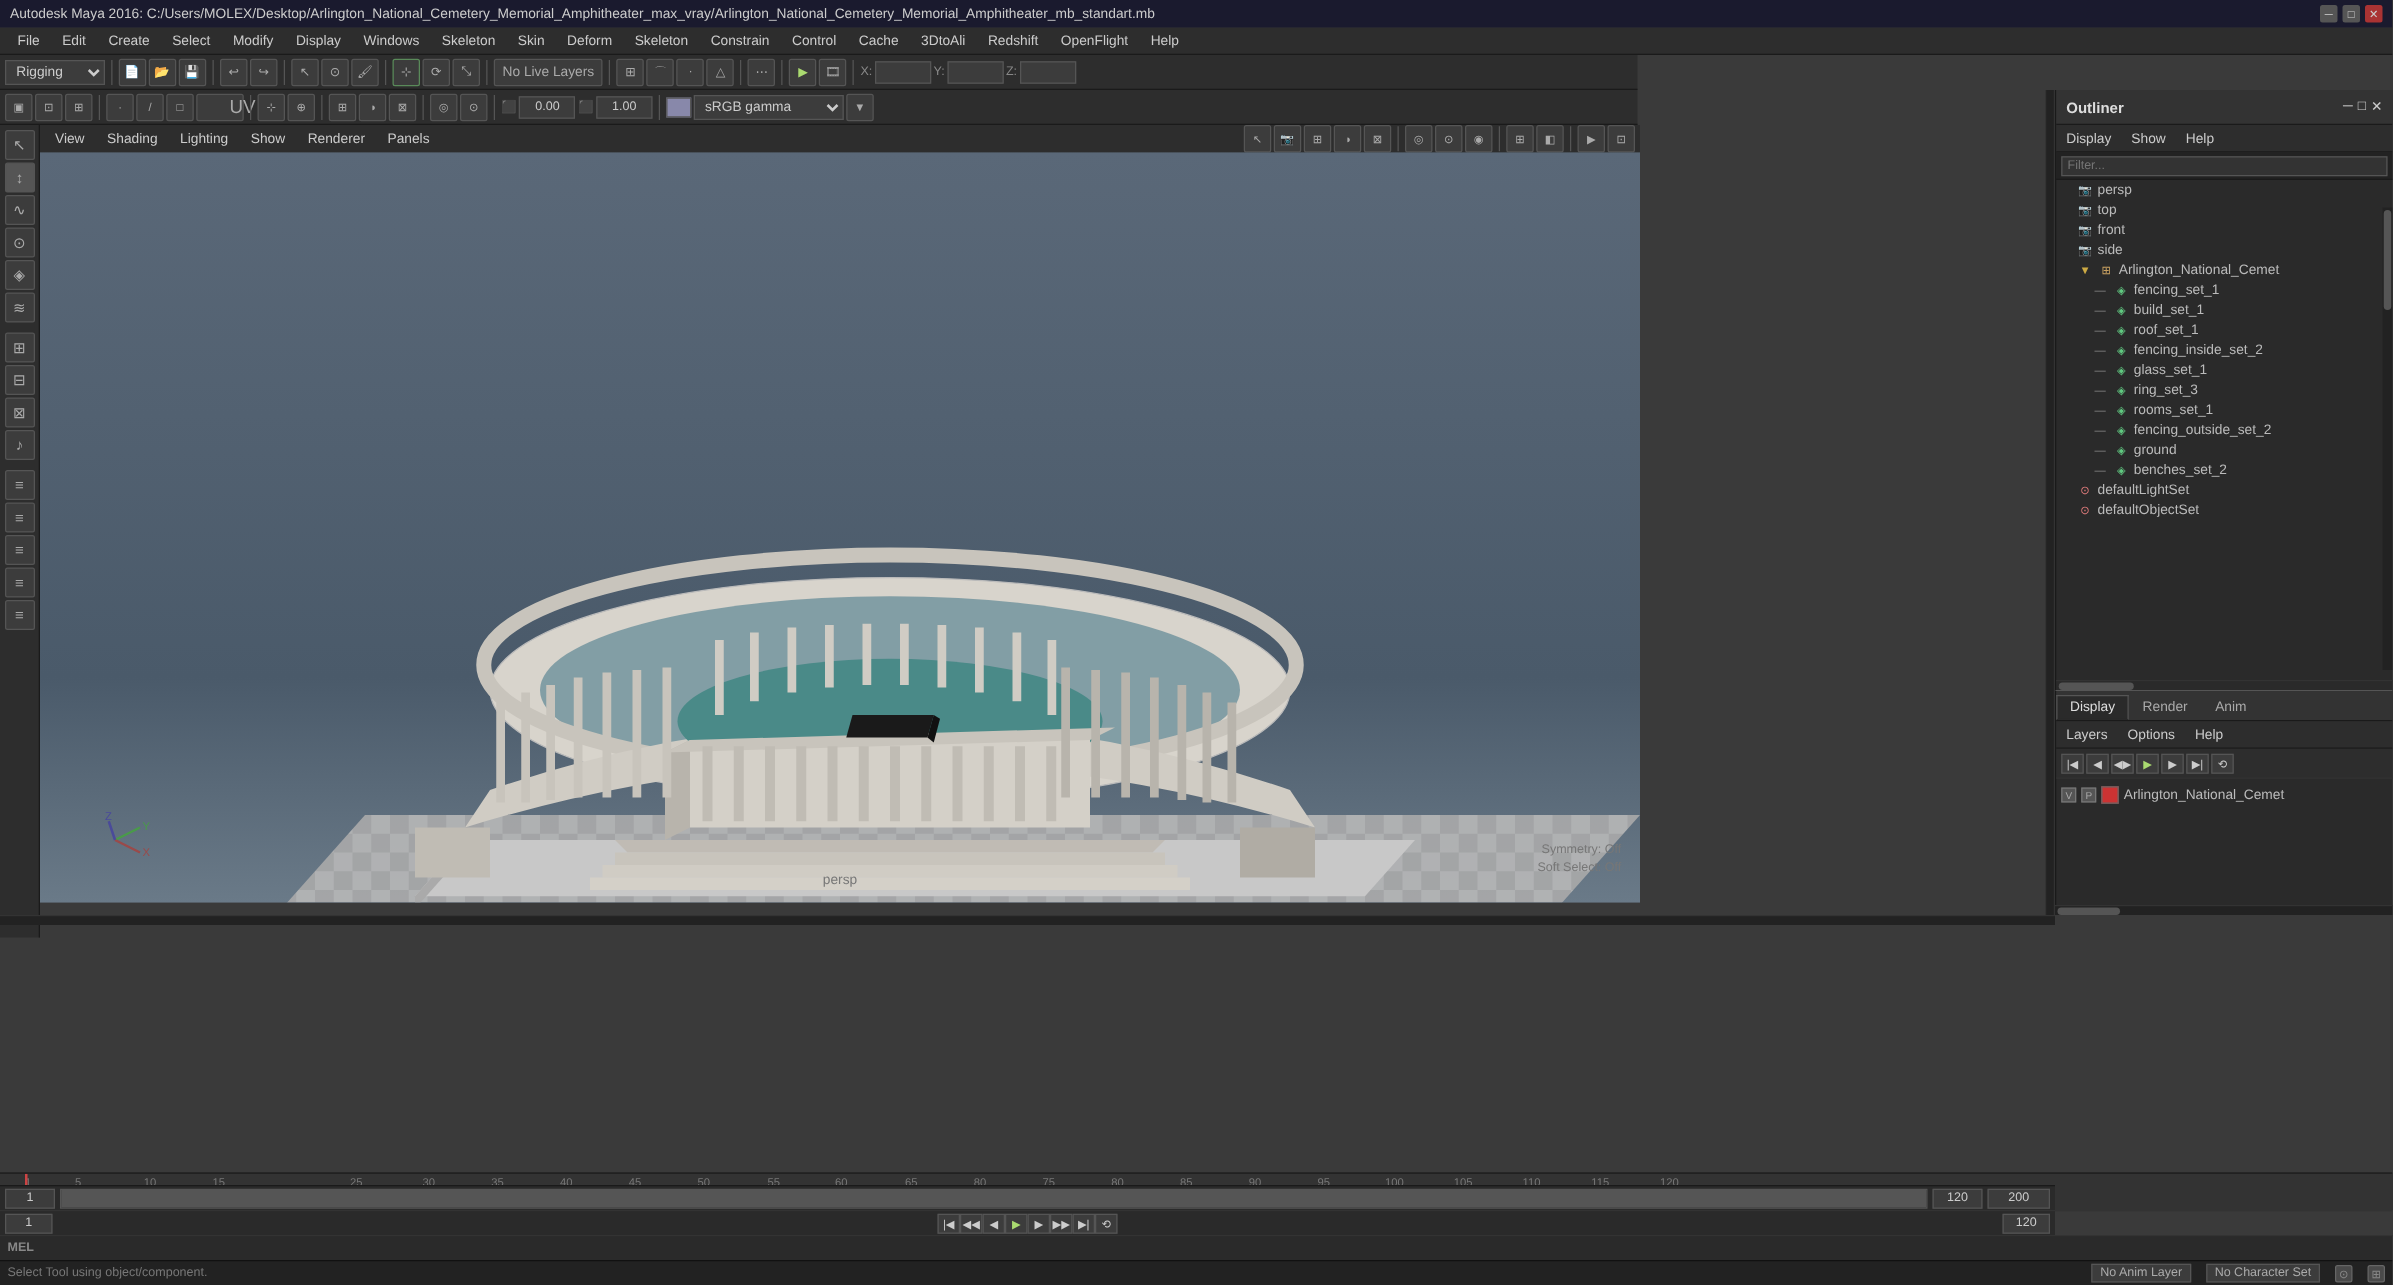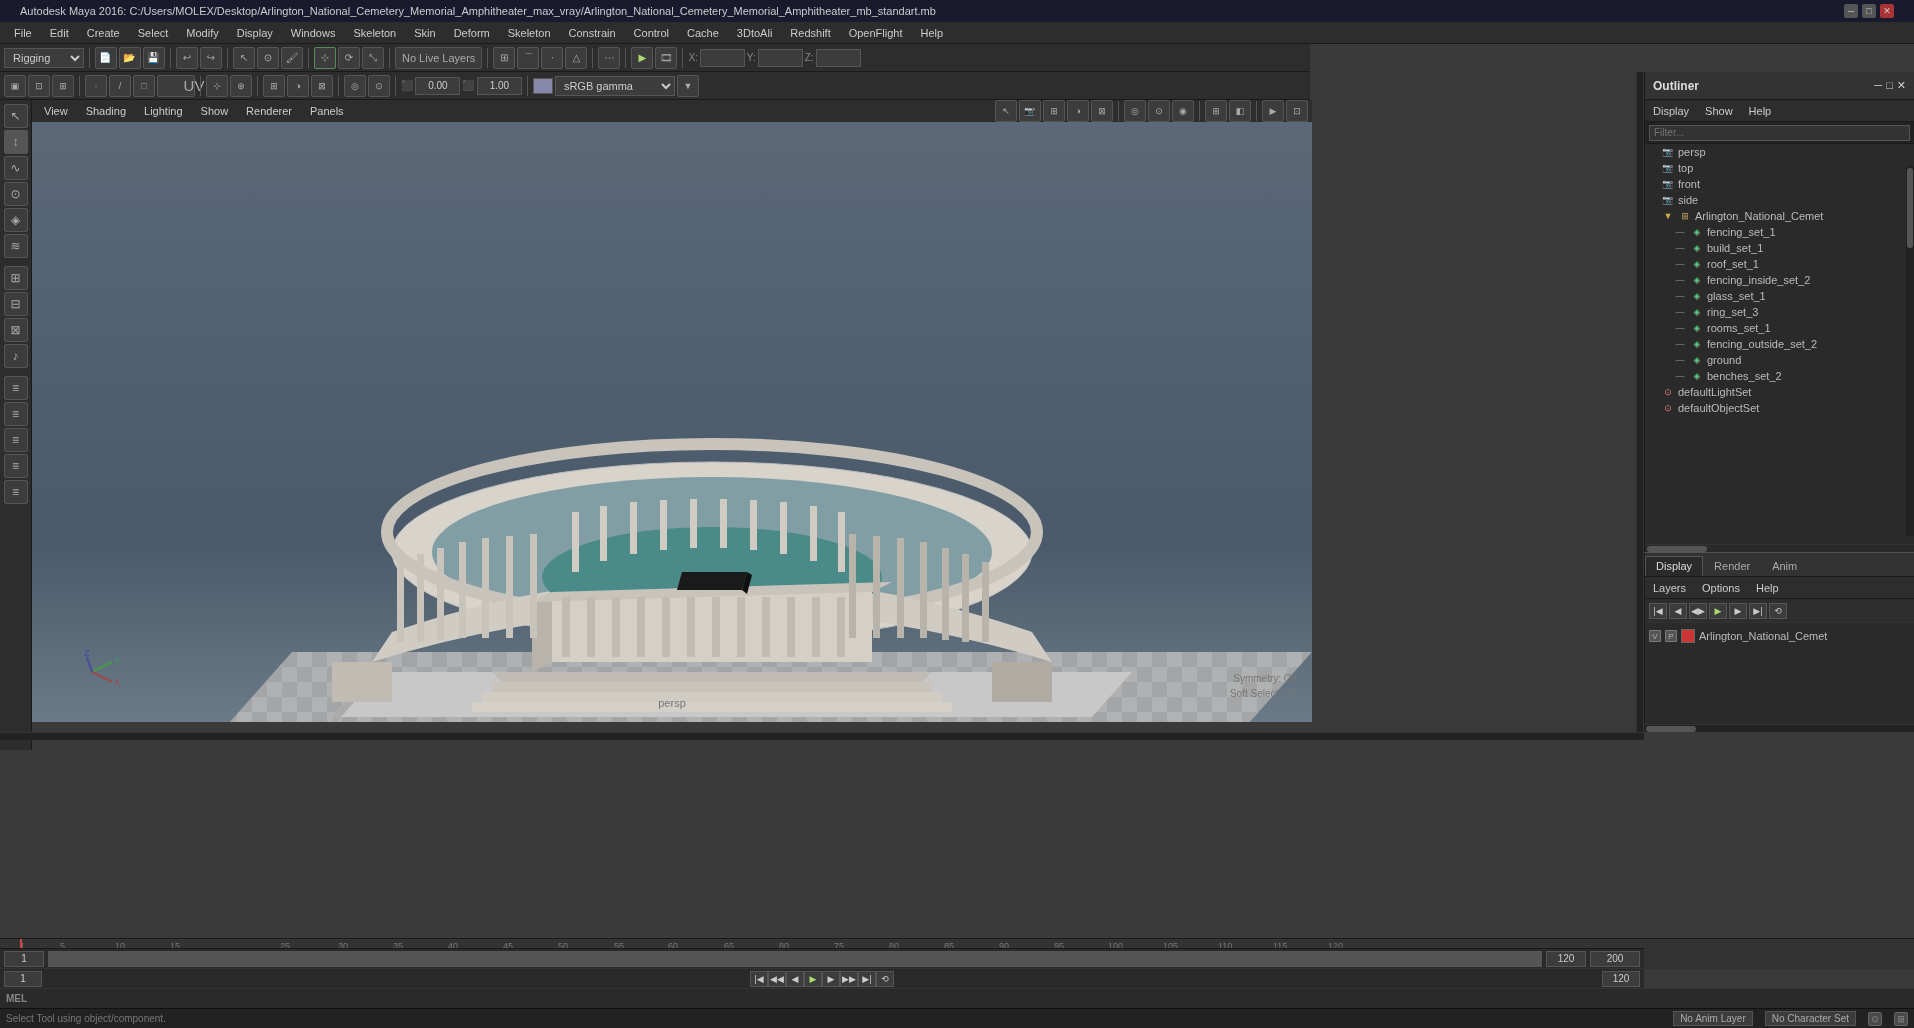--- a/index.html
+++ b/index.html
@@ -15,21 +15,21 @@
     }
 
     
     #title-bar {
       width: 100%;
       height: 22px;
       background: #1a1a2e;
       display: flex;
       align-items: center;
       justify-content: space-between;
-      padding: 0 20px;
+      padding: 0 8px;
       position: absolute;
       top: 0;
       left: 0;
       z-index: 100;
     }
     #title-bar .title-text {
       font-size: 11px;
       color: #cccccc;
       white-space: nowrap;
       overflow: hidden;

